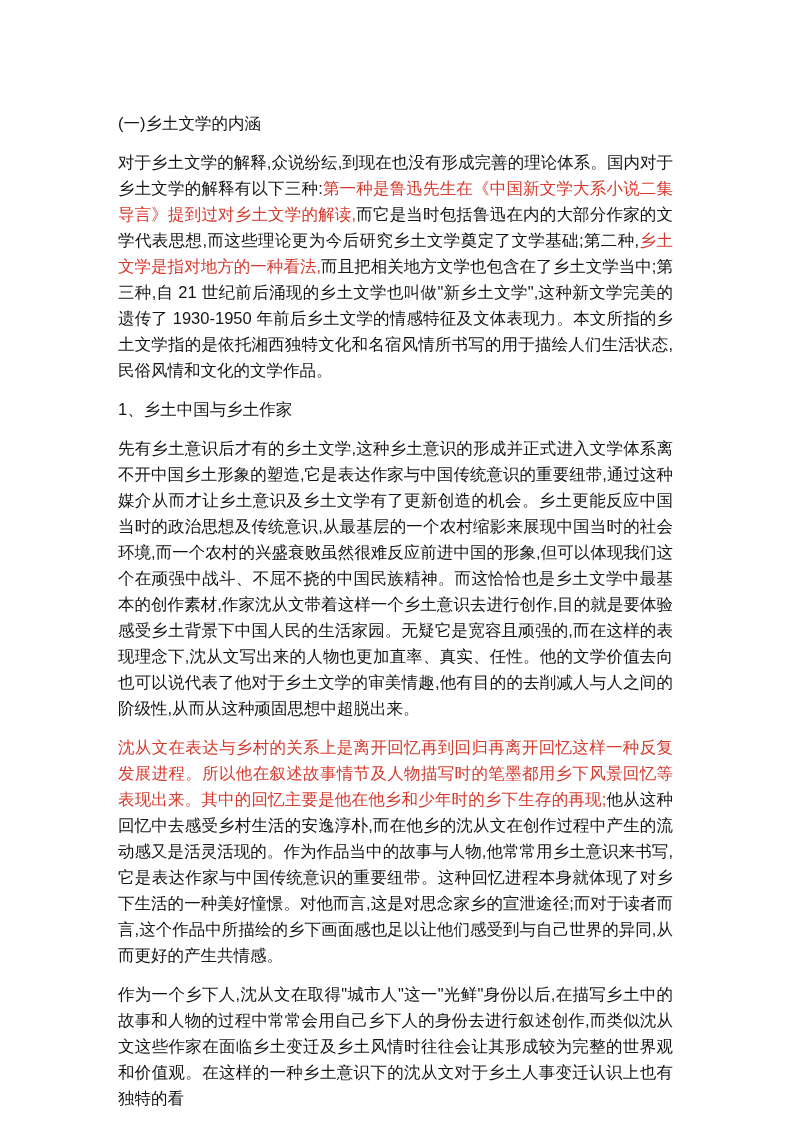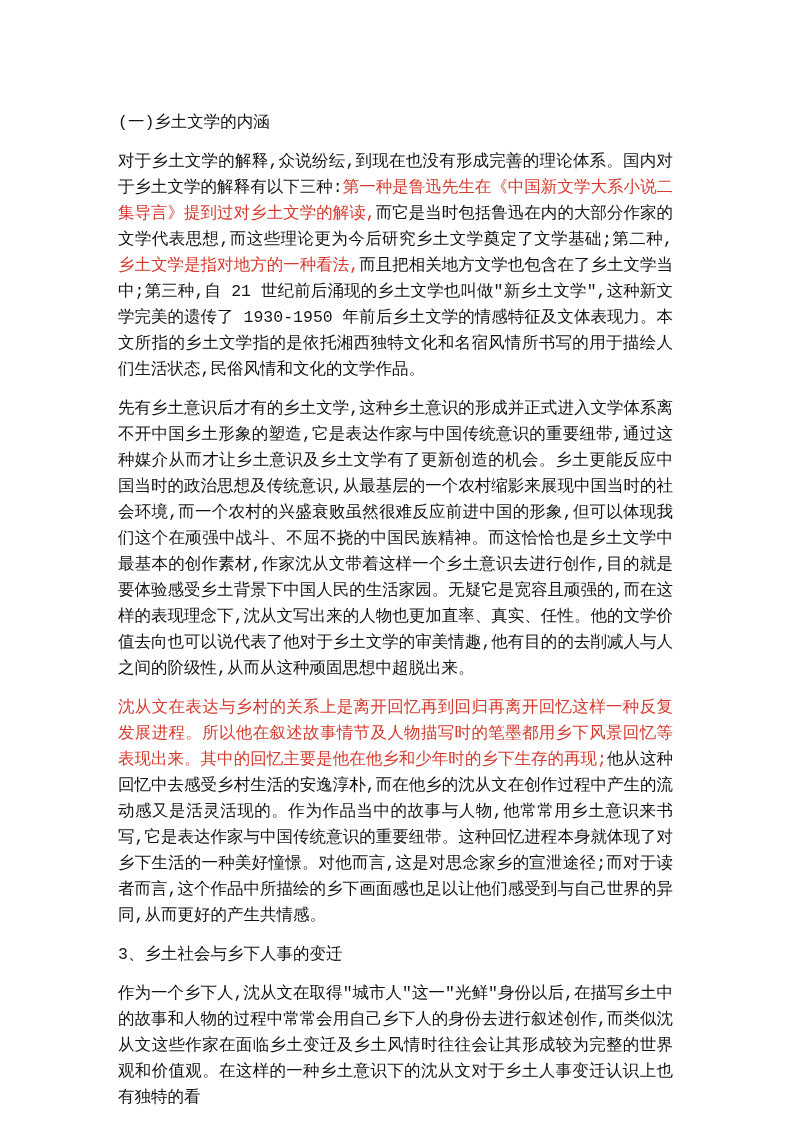--- a/index.html
+++ b/index.html
@@ -8,21 +8,21 @@
     background: #ffffff;
   }
   .page {
     position: relative;
     width: 789px;
     height: 1122px;
     background: #ffffff;
     box-sizing: border-box;
     padding: 110px 116px 0 118px;
     overflow: hidden;
-    font-family: Liberation Mono, monospace;
+    font-family: Liberation Sans, sans-serif;
     font-size: 16.5px;
     line-height: 26px;
     color: #141414;
     text-align: justify;
   }
   .block {
     margin: 0 0 13px 0;
   }
   .heading {
     text-align: left;
@@ -34,25 +34,25 @@
 
 <div class="page" style="background: rgb(255, 255, 255); color: rgb(20, 20, 20);">
 
   <div class="block heading">(一)乡土文学的内涵</div>
 
   <div class="block">
     <span>对于乡土文学的解释,众说纷纭,到现在也没有形成完善的理论体系。国内对于乡土文学的解释有以下三种:</span><span class="red" style="color: rgb(214, 58, 46);">第一种是鲁迅先生在《中国新文学大系小说二集导言》提到过对乡土文学的解读,</span><span>而它是当时包括鲁迅在内的大部分作家的文学代表思想,而这些理论更为今后研究乡土文学奠定了文学基础;第二种,</span><span class="red" style="color: rgb(214, 58, 46);">乡土文学是指对地方的一种看法,</span><span>而且把相关地方文学也包含在了乡土文学当中;第三种,自 21 世纪前后涌现的乡土文学也叫做"新乡土文学",这种新文学完美的遗传了 1930-1950 年前后乡土文学的情感特征及文体表现力。本文所指的乡土文学指的是依托湘西独特文化和名宿风情所书写的用于描绘人们生活状态,民俗风情和文化的文学作品。</span>
   </div>
 
 
+  <div class="block heading">1、乡土中国与乡土作家</div>
 
   <div class="block">先有乡土意识后才有的乡土文学,这种乡土意识的形成并正式进入文学体系离不开中国乡土形象的塑造,它是表达作家与中国传统意识的重要纽带,通过这种媒介从而才让乡土意识及乡土文学有了更新创造的机会。乡土更能反应中国当时的政治思想及传统意识,从最基层的一个农村缩影来展现中国当时的社会环境,而一个农村的兴盛衰败虽然很难反应前进中国的形象,但可以体现我们这个在顽强中战斗、不屈不挠的中国民族精神。而这恰恰也是乡土文学中最基本的创作素材,作家沈从文带着这样一个乡土意识去进行创作,目的就是要体验感受乡土背景下中国人民的生活家园。无疑它是宽容且顽强的,而在这样的表现理念下,沈从文写出来的人物也更加直率、真实、任性。他的文学价值去向也可以说代表了他对于乡土文学的审美情趣,他有目的的去削减人与人之间的阶级性,从而从这种顽固思想中超脱出来。</div>
 
 
   <div class="block">
     <span class="red" style="color: rgb(214, 58, 46);">沈从文在表达与乡村的关系上是离开回忆再到回归再离开回忆这样一种反复发展进程。所以他在叙述故事情节及人物描写时的笔墨都用乡下风景回忆等表现出来。其中的回忆主要是他在他乡和少年时的乡下生存的再现;</span><span>他从这种回忆中去感受乡村生活的安逸淳朴,而在他乡的沈从文在创作过程中产生的流动感又是活灵活现的。作为作品当中的故事与人物,他常常用乡土意识来书写,它是表达作家与中国传统意识的重要纽带。这种回忆进程本身就体现了对乡下生活的一种美好憧憬。对他而言,这是对思念家乡的宣泄途径;而对于读者而言,这个作品中所描绘的乡下画面感也足以让他们感受到与自己世界的异同,从而更好的产生共情感。</span>
   </div>
 
-  <div class="block heading">3、乡土社会与乡下人事的变迁</div>
 
   <div class="block">作为一个乡下人,沈从文在取得"城市人"这一"光鲜"身份以后,在描写乡土中的故事和人物的过程中常常会用自己乡下人的身份去进行叙述创作,而类似沈从文这些作家在面临乡土变迁及乡土风情时往往会让其形成较为完整的世界观和价值观。在这样的一种乡土意识下的沈从文对于乡土人事变迁认识上也有独特的看</div>
 
 </div>
 
 </body></html>

